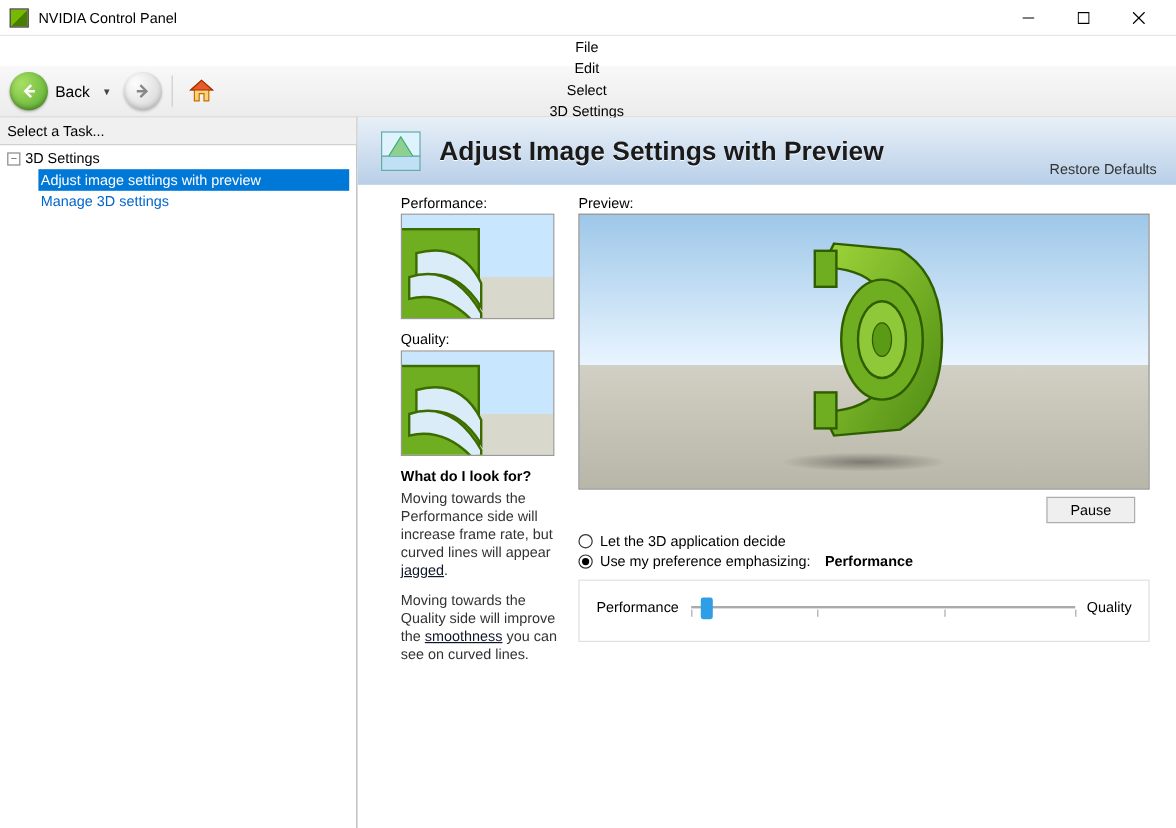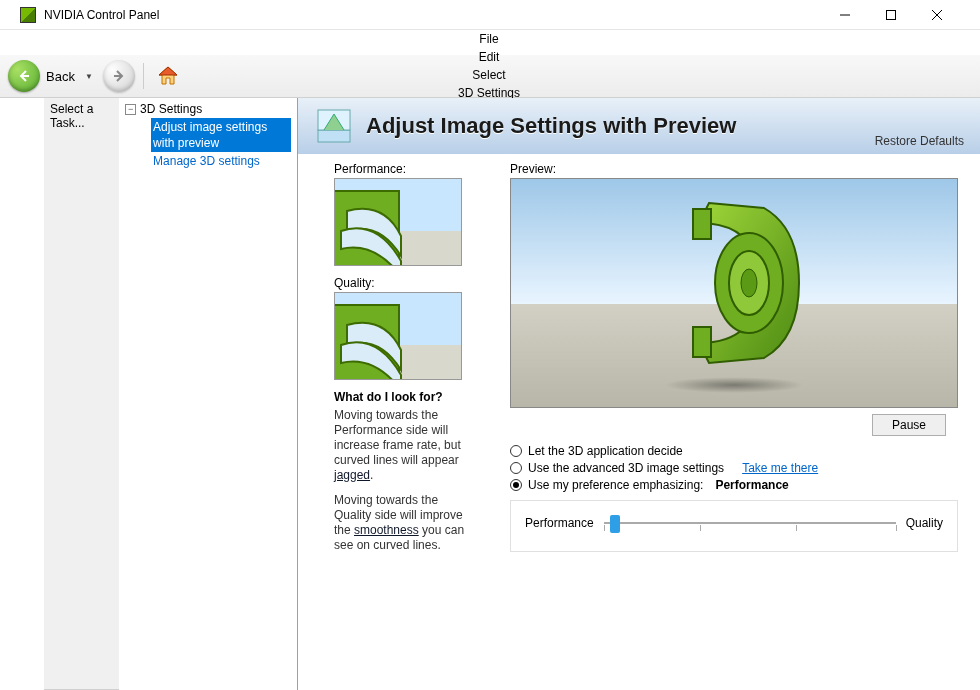--- a/index.html
+++ b/index.html
@@ -1,19 +1,19 @@
 <!DOCTYPE html>
 <html><head>
 <meta charset="utf-8">
 <style>
 * { box-sizing: border-box; margin: 0; padding: 0; font-family: "Segoe UI", Tahoma, sans-serif; }
 body { width: 980px; height: 690px; background: #fff; font-size: 12px; color: #000; overflow: hidden; }
 
 
-.titlebar { height: 30px; display: flex; align-items: center; padding: 0 20px; border-bottom: 1px solid #e5e5e5; }
+.titlebar { height: 30px; display: flex; align-items: center; padding: 0 8px; border-bottom: 1px solid #e5e5e5; }
 .titlebar .app-icon { width: 16px; height: 16px; margin-right: 8px; background: linear-gradient(135deg,#76b900 50%, #4a7e00 50%); border: 1px solid #333; }
 .titlebar .title-text { flex: 1; font-size: 12px; }
 .titlebar .win-btn { width: 46px; height: 30px; display: flex; align-items: center; justify-content: center; font-size: 10px; color: #000; }
 .titlebar .win-btn svg { display:block; }
 
 
 .menubar { height: 24px; display: flex; align-items: center; padding: 0 4px; font-size: 12px; flex-direction: column; }
 .menubar .menu-item { padding: 2px 8px; margin-right:2px; cursor:default; }
 
 
@@ -22,37 +22,37 @@
 .circle-btn { width:32px; height:32px; border-radius:50%; display:flex; align-items:center; justify-content:center; }
 .circle-green { background: radial-gradient(circle at 30% 30%, #a8e063, #56ab2f); box-shadow: inset 0 -2px 4px rgba(0,0,0,.3), 0 1px 2px rgba(0,0,0,.3); }
 .circle-gray { background: radial-gradient(circle at 30% 30%, #fdfdfd, #d0d0d0); box-shadow: inset 0 -2px 4px rgba(0,0,0,.2), 0 1px 2px rgba(0,0,0,.2); }
 .back-lbl { margin: 0 4px 0 6px; font-size:13px; }
 .dd-caret { font-size:8px; padding:0 6px; color:#444;}
 .tb-sep { width:1px; height:26px; background:#ccc; margin:0 8px; }
 .home-icon { width:32px; height:32px; display:flex; align-items:center; justify-content:center; }
 
 
 .split { display:flex; height:calc(100% - 30px - 24px - 44px); }
-.sidebar { width:298px; border-right:1px solid #a0a0a0; display:flex; flex-direction:row;padding-left:44px; }
+.sidebar { width:298px; border-right:1px solid #a0a0a0; display:flex; flex-direction:column; }
 .side-hdr { padding:4px 6px; font-size:12px; background:#f0f0f0; border-bottom:1px solid #d0d0d0;}
 .tree { padding:4px 6px; font-size:12px; }
 .tree-root { display:flex; align-items:center; gap:4px; margin-bottom:2px;}
 .tree-toggle { width:11px; height:11px; border:1px solid #888; display:flex; align-items:center; justify-content:center; font-size:9px; line-height:1; color:#555; background:#fff;}
 .tree-child { margin-left:26px; color:#0066cc; padding:1px 2px; cursor:default; line-height:16px;}
 .tree-child.selected { background:#0078d7; color:#fff; }
 
 .content { flex:1; position:relative; background:#fff; overflow:auto; }
 .hdr-band { height:56px; background: linear-gradient(#e8f0f8, #b8cfe8); display:flex; align-items:center; padding:0 16px; position:relative;}
 .hdr-icon { width:40px; height:40px; margin-right:12px; display:flex; align-items:center; justify-content:center;}
 .hdr-title { font-family: "Trebuchet MS", "Segoe UI", sans-serif; font-size:22px; font-weight:bold; color:#1a1a1a; text-shadow:0 1px 0 #fff; flex:1;}
 .restore { position:absolute; right:16px; bottom:6px; font-size:12px; color:#333;}
 
 .desc { padding:10px 30px 10px 80px; font-size:12px; color:#333; line-height:16px;}
 
-.body-area { display:flex; padding:8px 22px 14px 36px; gap:36px; }
+.body-area { display:flex; padding:8px 22px 14px 36px; gap:8px; }
 .left-col { width:140px; font-size:12px; }
 .left-lbl { margin-bottom:2px; }
 .thumb { width:128px; height:88px; border:1px solid #999; background:linear-gradient(#c9e6ff 60%, #d8d8cc 60%); position:relative; overflow:hidden; margin-bottom:10px;}
 .thumb svg { position:absolute; left:-6px; bottom:-6px; }
 .what-hdr { font-weight:bold; margin-top:4px; margin-bottom:4px; font-size:12px;}
 .what-p { font-size:12px; line-height:15px; margin-bottom:10px; color:#333;}
 .link { color:#0f172a; text-decoration:underline; cursor:pointer;}
 
 .right-col { flex:1; font-size:12px; }
 .preview-lbl { margin-bottom:2px; }
@@ -212,25 +212,20 @@
 
         <div class="pause-row">
           <div class="btn">Pause</div>
         </div>
 
         <div class="radio-row">
           <span class="radio"></span>
           <span>Let the 3D application decide</span>
         </div>
         <div class="radio-row">
-          <span class="radio"></span>
-          <span>Use the advanced 3D image settings</span>
-          <span class="take-link">Take me there</span>
-        </div>
-        <div class="radio-row">
           <span class="radio checked"></span>
           <span>Use my preference emphasizing:</span>
           <span class="emph-val">Performance</span>
         </div>
 
         <div class="slider-group">
           <span class="slider-lbl">Performance</span>
           <div class="slider-track">
             <div class="track-line"></div>
             <div class="tick" style="left:0%"></div>

